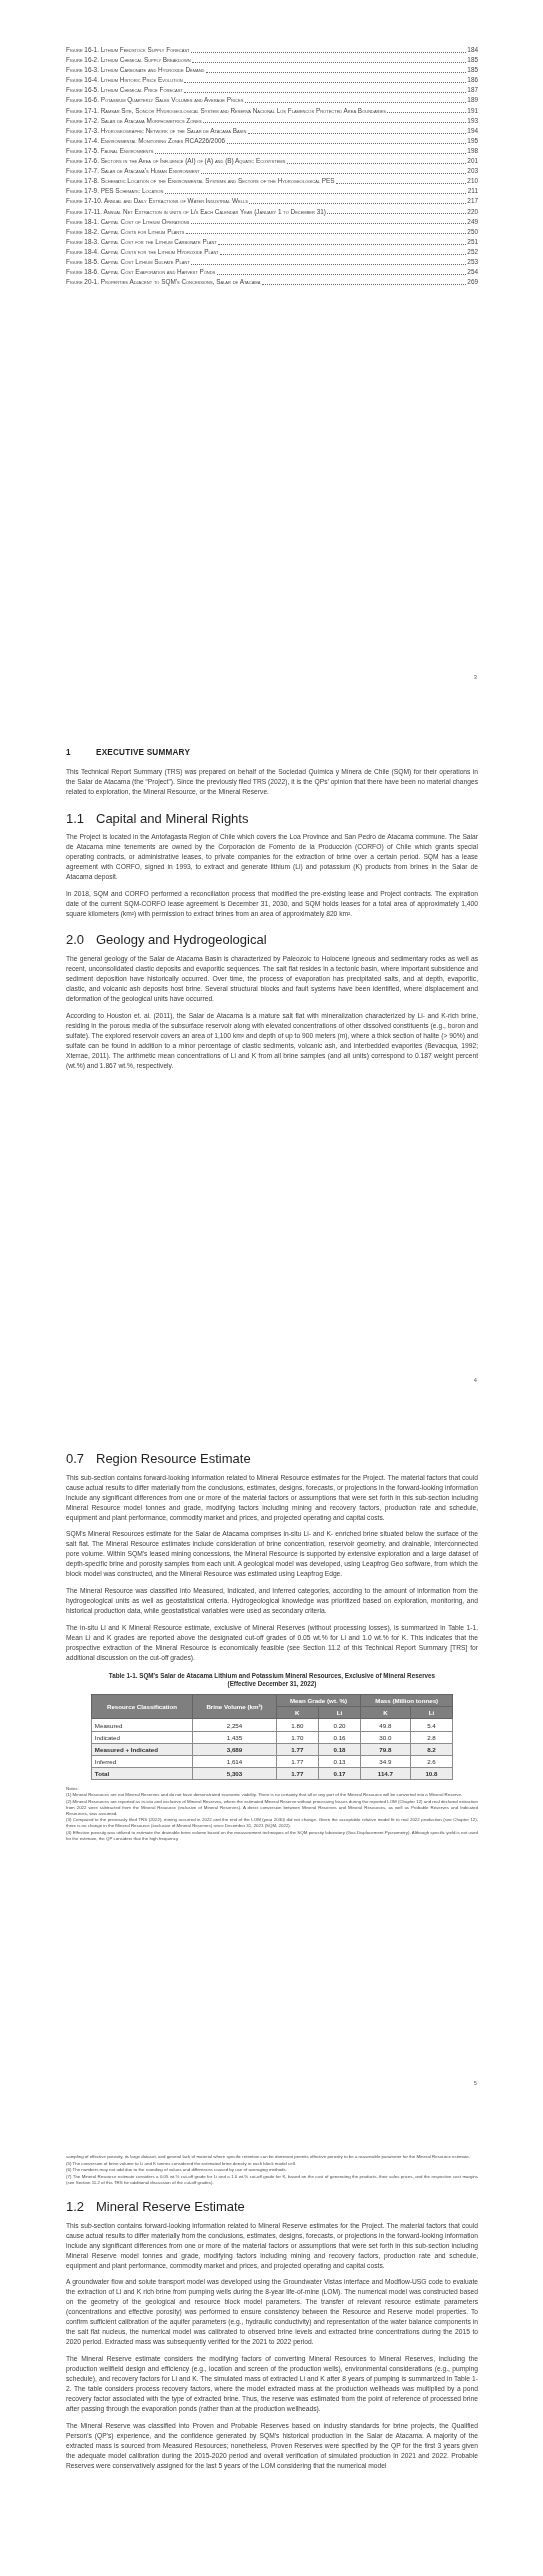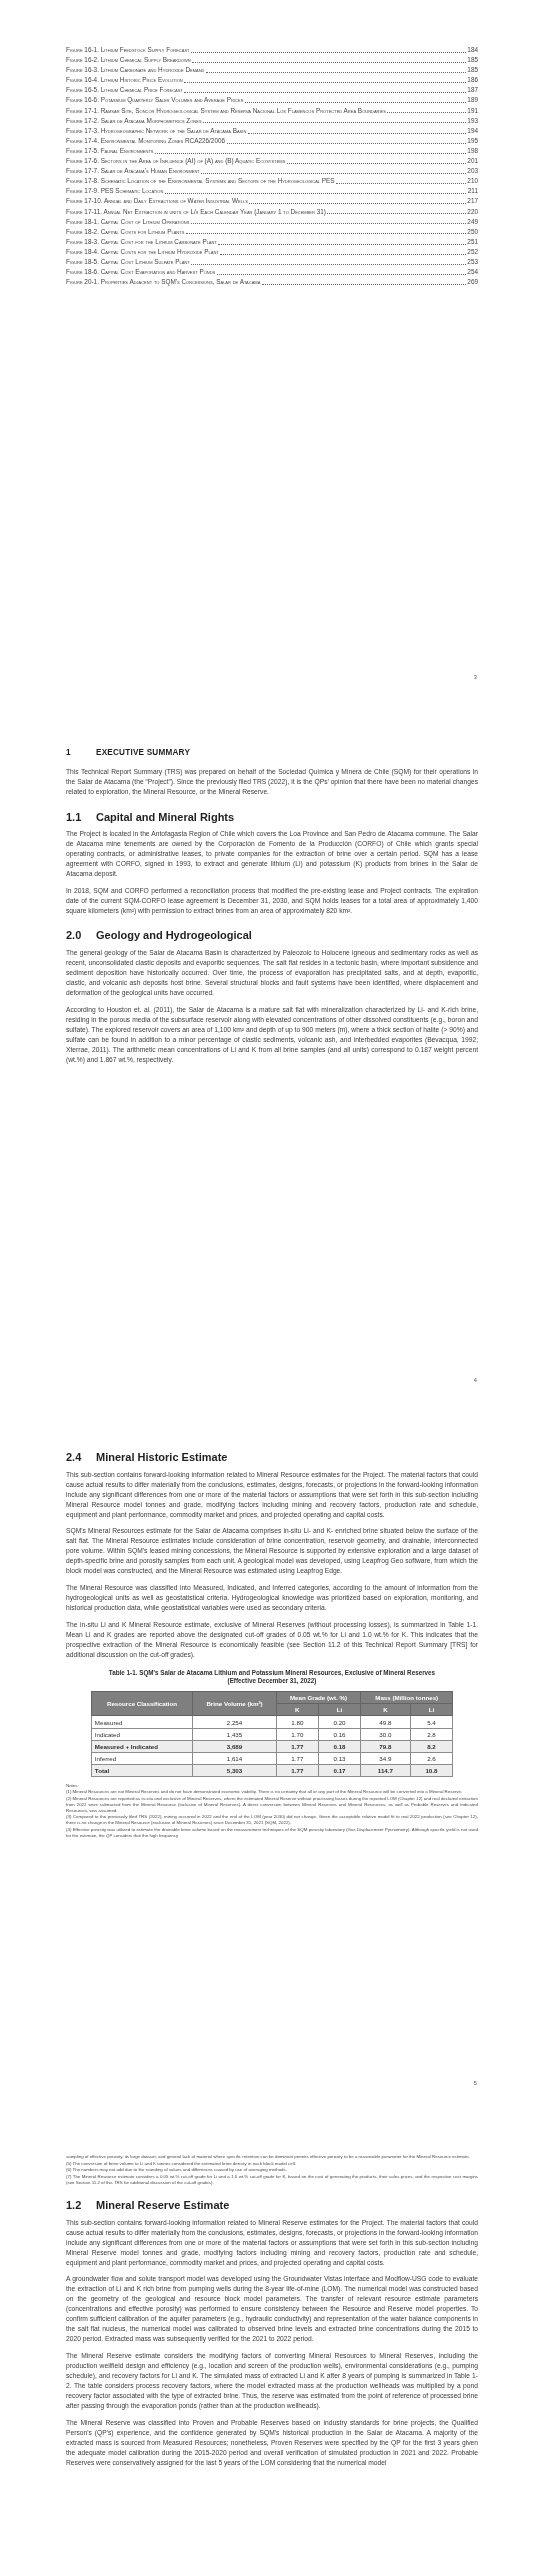--- a/index.html
+++ b/index.html
@@ -38,21 +38,21 @@
     margin:0 1.5px 1.5px 1.5px;
   }
   .toc-page { flex:0 0 auto; }
 
   
   .h1 {
     display:flex; font-size:8.2px; font-weight:bold; color:#1f1f1f;
     letter-spacing:0.2px; margin:3.1px 0 10.3px 0;
   }
   .h2 {
-    display:flex; font-size:11px; font-weight:bold; color:#1f1f1f;
+    display:flex; font-size:13px; font-weight:normal; color:#1f1f1f;
     margin:13.4px 0 6.7px 0;
   }
   .page > .h1:first-child, .page > .h2:first-child { margin-top:0; }
   .hnum { flex:0 0 30px; }
   .htitle { flex:1 1 auto; }
   p.body {
     font-size:6.7px; line-height:10px;
     text-align:justify; color:#3b3b3b;
     margin-bottom:6.7px;
   }
@@ -265,22 +265,22 @@
       <span class="htitle">Geology and Hydrogeological</span>
     </div>
     <p class="body">The general geology of the Salar de Atacama Basin is characterized by Paleozoic to Holocene igneous and sedimentary rocks as well as recent, unconsolidated clastic deposits and evaporitic sequences. The salt flat resides in a tectonic basin, where important subsidence and sediment deposition have historically occurred. Over time, the process of evaporation has precipitated salts, and at depth, evaporitic, clastic, and volcanic ash deposits host brine. Several structural blocks and fault systems have been identified, where displacement and deformation of the geological units have occurred.</p>
     <p class="body">According to Houston et. al. (2011), the Salar de Atacama is a mature salt flat with mineralization characterized by Li- and K-rich brine, residing in the porous media of the subsurface reservoir along with elevated concentrations of other dissolved constituents (e.g., boron and sulfate). The explored reservoir covers an area of 1,100 km² and depth of up to 900 meters (m), where a thick section of halite (&gt; 90%) and sulfate can be found in addition to a minor percentage of clastic sediments, volcanic ash, and interbedded evaporites (Bevacqua, 1992; Xterrae, 2011). The arithmetic mean concentrations of Li and K from all brine samples (and all units) correspond to 0.187 weight percent (wt.%) and 1.867 wt.%, respectively.</p>
 
     <div class="pagenum">4</div>
   </section>
 
   <section class="page">
     <div class="h2">
-      <span class="hnum">2.4</span>
-      <span class="htitle">Mineral Historic Estimate</span>
+      <span class="hnum">0.7</span>
+      <span class="htitle">Region Resource Estimate</span>
     </div>
     <p class="body">This sub-section contains forward-looking information related to Mineral Resource estimates for the Project. The material factors that could cause actual results to differ materially from the conclusions, estimates, designs, forecasts, or projections in the forward-looking information include any significant differences from one or more of the material factors or assumptions that were set forth in this sub-section including Mineral Resource model tonnes and grade, modifying factors including mining and recovery factors, production rate and schedule, equipment and plant performance, commodity market and prices, and projected operating and capital costs.</p>
     <p class="body">SQM's Mineral Resources estimate for the Salar de Atacama comprises in-situ Li- and K- enriched brine situated below the surface of the salt flat. The Mineral Resource estimates include consideration of brine concentration, reservoir geometry, and drainable, interconnected pore volume. Within SQM's leased mining concessions, the Mineral Resource is supported by extensive exploration and a large dataset of depth-specific brine and porosity samples from each unit. A geological model was developed, using Leapfrog Geo software, from which the block model was constructed, and the Mineral Resource was estimated using Leapfrog Edge.</p>
     <p class="body">The Mineral Resource was classified into Measured, Indicated, and Inferred categories, according to the amount of information from the hydrogeological units as well as geostatistical criteria. Hydrogeological knowledge was prioritized based on exploration, monitoring, and historical production data, while geostatistical variables were used as secondary criteria.</p>
     <p class="body">The in-situ Li and K Mineral Resource estimate, exclusive of Mineral Reserves (without processing losses), is summarized in Table 1-1. Mean Li and K grades are reported above the designated cut-off grades of 0.05 wt.% for Li and 1.0 wt.% for K. This indicates that the prospective extraction of the Mineral Resource is economically feasible (see Section 11.2 of this Technical Report Summary [TRS] for additional discussion on the cut-off grades).</p>
 
     <div class="tcaption">Table 1-1. SQM's Salar de Atacama Lithium and Potassium Mineral Resources, Exclusive of Mineral Reserves (Effective December 31, 2022)</div>
 
     <table class="t11">
       <thead>

